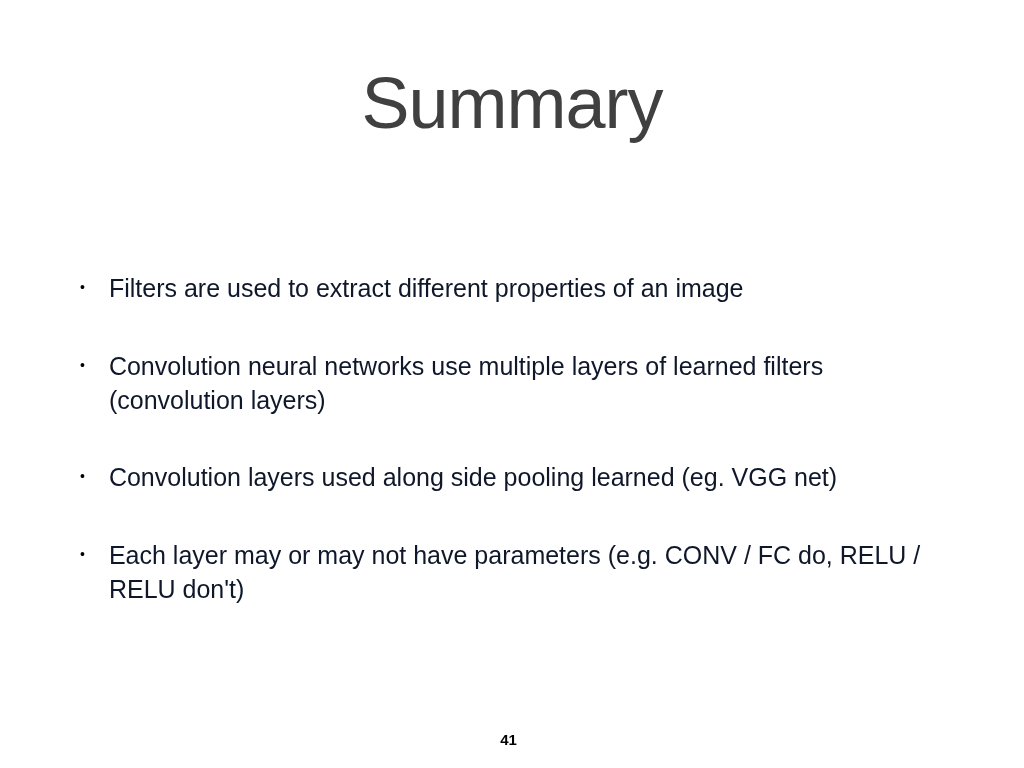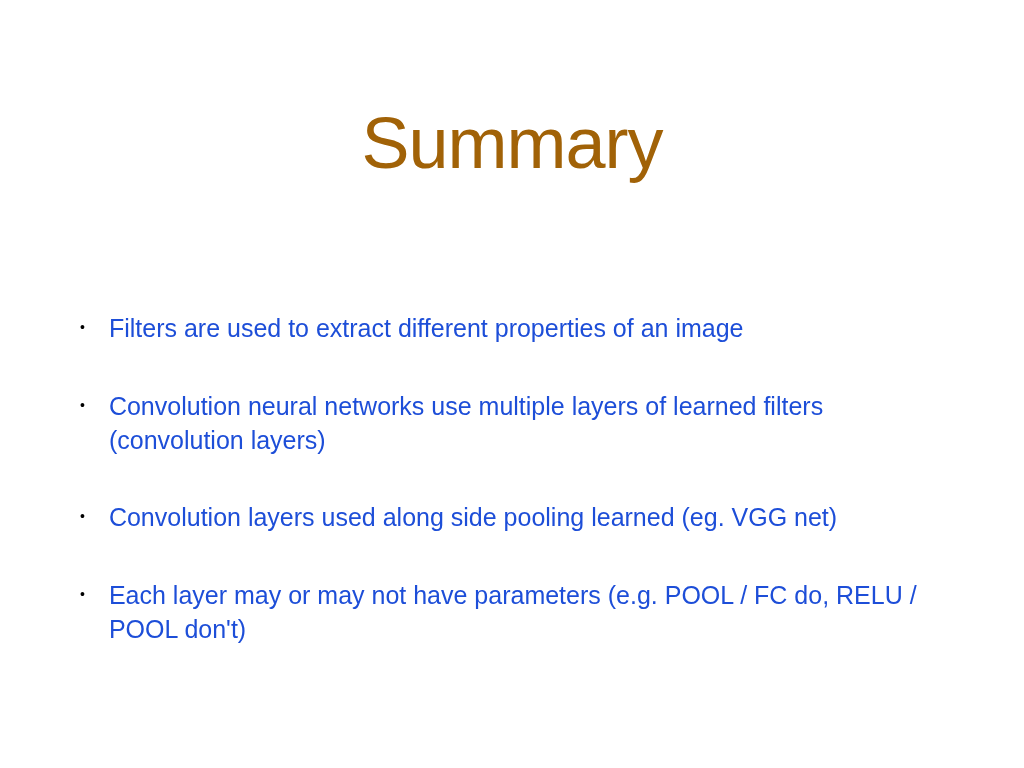--- a/index.html
+++ b/index.html
@@ -18,43 +18,42 @@
     .slide {
       width: 100%;
       height: 100%;
       padding: 0;
       position: relative;
     }
     .title {
       text-align: center;
       font-size: 72px;
       font-weight: normal;
-      color: #a16207;
+      color: #404040;
       padding-top: 62px;
       letter-spacing: -1px;
-      margin-top: 40px;
     }
     .content {
       padding: 128px 80px 0 80px;
     }
     .bullet-item {
       display: flex;
       align-items: flex-start;
       margin-bottom: 44px;
     }
     .bullet-marker {
       font-size: 14px;
       color: #000;
       margin-right: 24px;
       margin-top: 8px;
       line-height: 1;
     }
     .bullet-text {
       font-size: 25px;
-      color: #1d4ed8;
+      color: #0f172a;
       line-height: 1.35;
       flex: 1;
     }
     .page-number {
       position: absolute;
       bottom: 20px;
       left: 0;
       right: 7px;
       text-align: center;
       font-size: 15px;
@@ -76,18 +75,18 @@
     <div class="bullet-item">
       <span class="bullet-marker">•</span>
       <span class="bullet-text">Convolution neural networks use multiple layers of learned filters (convolution layers)</span>
     </div>
     <div class="bullet-item">
       <span class="bullet-marker">•</span>
       <span class="bullet-text">Convolution layers used along side pooling learned (eg. VGG net)</span>
     </div>
     <div class="bullet-item">
       <span class="bullet-marker">•</span>
-      <span class="bullet-text">Each layer may or may not have parameters (e.g. POOL / FC do, RELU / POOL don't)</span>
+      <span class="bullet-text">Each layer may or may not have parameters (e.g. CONV / FC do, RELU / RELU don't)</span>
     </div>
   </div>
 
   <div class="page-number">41</div>
 </div>
 
 </body></html>

